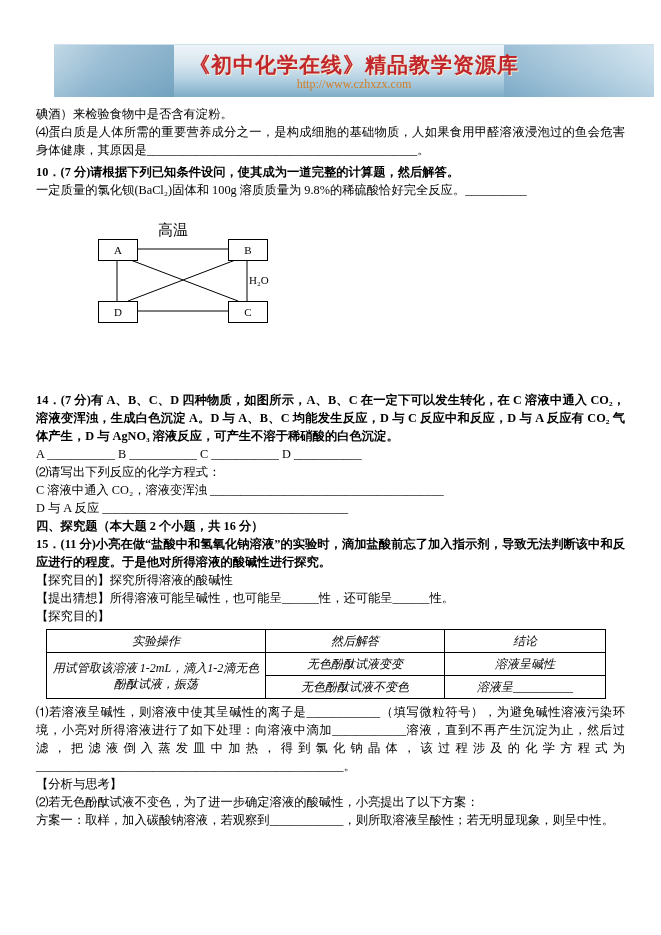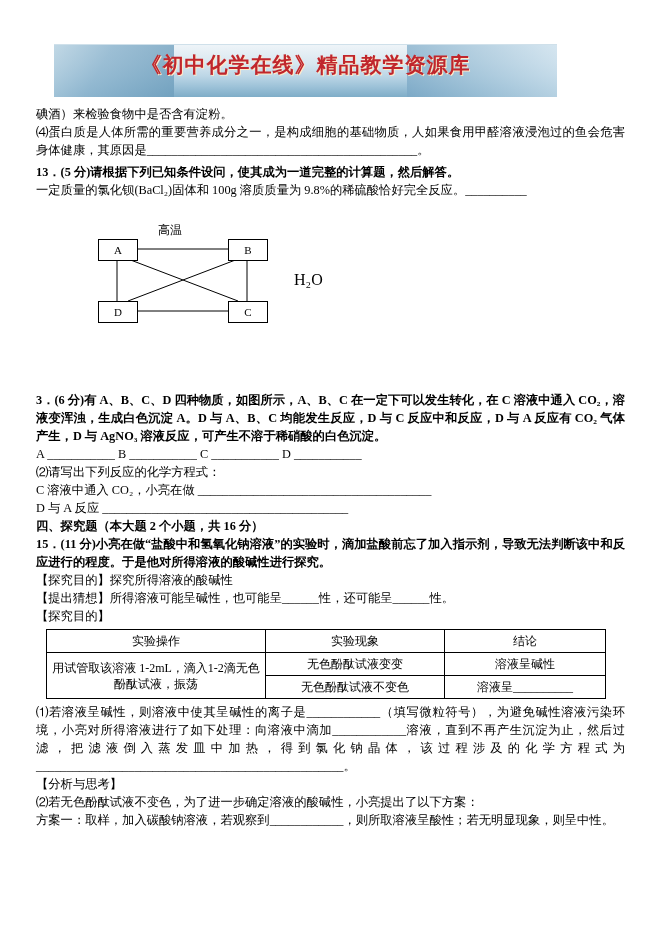--- a/index.html
+++ b/index.html
@@ -20,21 +20,21 @@
     width: 661px;
     height: 935px;
     box-sizing: border-box;
     padding: 0 36px;
   }
   
   .banner {
     position: relative;
     margin-top: 44px;
     height: 52px;
-    width: 503px;
+    width: 600px;
     margin-left: 18px;
     background: linear-gradient(180deg, #eef4f8 0%, #d8e7f0 35%, #bcd6e6 60%, #9dc2d8 80%, #7fadc8 100%);
     border-top: 1px solid #cfe0ea;
     overflow: hidden;
   }
   .banner::before {
     content: "";
     position: absolute;
     left: 0; top: 0; bottom: 0;
     width: 120px;
@@ -109,43 +109,43 @@
     z-index: 2;
   }
   .n-a { left: 0; top: 18px; }
   .n-b { left: 130px; top: 18px; }
   .n-d { left: 0; top: 80px; }
   .n-c { left: 130px; top: 80px; }
   .lbl-hot {
     position: absolute;
     left: 60px;
     top: 0px;
-    font-size: 12px;
+    font-size: 15px;
   }
   .lbl-h2o {
     position: absolute;
     left: 151px;
     top: 50px;
-    font-size: 16px;
-    margin-left: 45px;
+    font-size: 11px;
   }
   .dg svg { position: absolute; left: 0; top: 0; }
   
   table.exp {
     border-collapse: collapse;
     width: 560px;
     margin: 4px 0 4px 10px;
     font-size: 12px;
   }
   table.exp td, table.exp th {
     border: 1px solid #000;
     padding: 3px 4px;
     text-align: center;
     font-weight: normal;
     line-height: 16px;
+    font-style: italic;
   }
   table.exp th { font-size: 12px; }
   td.left-cell { text-align: left; padding-left: 6px; width: 210px; }
   
   .footer {
     position: absolute;
     left: 0; right: 0;
     bottom: 16px;
     text-align: center;
     font-size: 10.5px;
@@ -153,29 +153,30 @@
     color: #000;
   }
 </style>
 </head>
 <body>
 
 <div class="page">
 
   <div class="banner">
     <div class="banner-title">《初中化学在线》精品教学资源库</div>
+    <div class="banner-url">http://www.czhxzx.com</div>
   </div>
 
   <div class="content">
 
     <p>碘酒）来检验食物中是否含有淀粉。</p>
     <p>⑷蛋白质是人体所需的重要营养成分之一，是构成细胞的基础物质，人如果食用甲醛溶液浸泡过的鱼会危害身体健康，其原因是____________________________________________。</p>
 
     <div class="gap-sm"></div>
-    <p class="bold">13．(5 分)请根据下列已知条件设问，使其成为一道完整的计算题，然后解答。</p>
+    <p class="bold">10．(7 分)请根据下列已知条件设问，使其成为一道完整的计算题，然后解答。</p>
     <p>一定质量的氯化钡(BaCl₂)固体和 100g 溶质质量为 9.8%的稀硫酸恰好完全反应。__________</p>
 
     <div class="diagram-wrap">
       <div class="dg">
         <svg width="180" height="104">
 
           <line x1="38" y1="28" x2="130" y2="28" stroke="#000" stroke-width="1"></line>
 
           <line x1="38" y1="90" x2="130" y2="90" stroke="#000" stroke-width="1"></line>
 
@@ -190,37 +191,37 @@
         <div class="node n-b">B</div>
         <div class="node n-d">D</div>
         <div class="node n-c">C</div>
         <div class="lbl-hot">高温</div>
         <div class="lbl-h2o">H₂O</div>
       </div>
     </div>
 
     <div style="height:52px"></div>
 
-    <p class="bold">3．(6 分)有 A、B、C、D 四种物质，如图所示，A、B、C 在一定下可以发生转化，在 C 溶液中通入 CO₂，溶液变浑浊，生成白色沉淀 A。D 与 A、B、C 均能发生反应，D 与 C 反应中和反应，D 与 A 反应有 CO₂ 气体产生，D 与 AgNO₃ 溶液反应，可产生不溶于稀硝酸的白色沉淀。</p>
+    <p class="bold">14．(7 分)有 A、B、C、D 四种物质，如图所示，A、B、C 在一定下可以发生转化，在 C 溶液中通入 CO₂，溶液变浑浊，生成白色沉淀 A。D 与 A、B、C 均能发生反应，D 与 C 反应中和反应，D 与 A 反应有 CO₂ 气体产生，D 与 AgNO₃ 溶液反应，可产生不溶于稀硝酸的白色沉淀。</p>
     <p>A ___________    B ___________    C ___________    D ___________</p>
     <p>⑵请写出下列反应的化学方程式：</p>
-    <p>C 溶液中通入 CO₂，小亮在做 ______________________________________</p>
+    <p>C 溶液中通入 CO₂，溶液变浑浊 ______________________________________</p>
     <p>D 与 A 反应 ________________________________________</p>
 
     <p class="bold">四、探究题（本大题 2 个小题，共 16 分）</p>
     <p class="bold">15．(11 分)小亮在做“盐酸中和氢氧化钠溶液”的实验时，滴加盐酸前忘了加入指示剂，导致无法判断该中和反应进行的程度。于是他对所得溶液的酸碱性进行探究。</p>
     <p>【探究目的】探究所得溶液的酸碱性</p>
     <p>【提出猜想】所得溶液可能呈碱性，也可能呈______性，还可能呈______性。</p>
     <p>【探究目的】</p>
 
     <table class="exp">
       <thead>
         <tr>
           <th>实验操作</th>
-          <th>实验现象</th>
+          <th>然后解答</th>
           <th>结论</th>
         </tr>
       </thead>
       <tbody>
         <tr>
           <td class="left-cell" rowspan="2">用试管取该溶液 1-2mL，滴入1-2滴无色酚酞试液，振荡</td>
           <td>无色酚酞试液变变</td>
           <td>溶液呈碱性</td>
         </tr>
         <tr>

